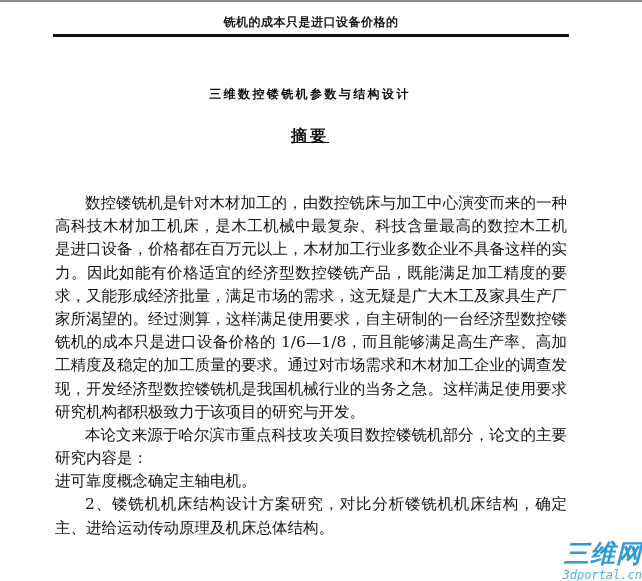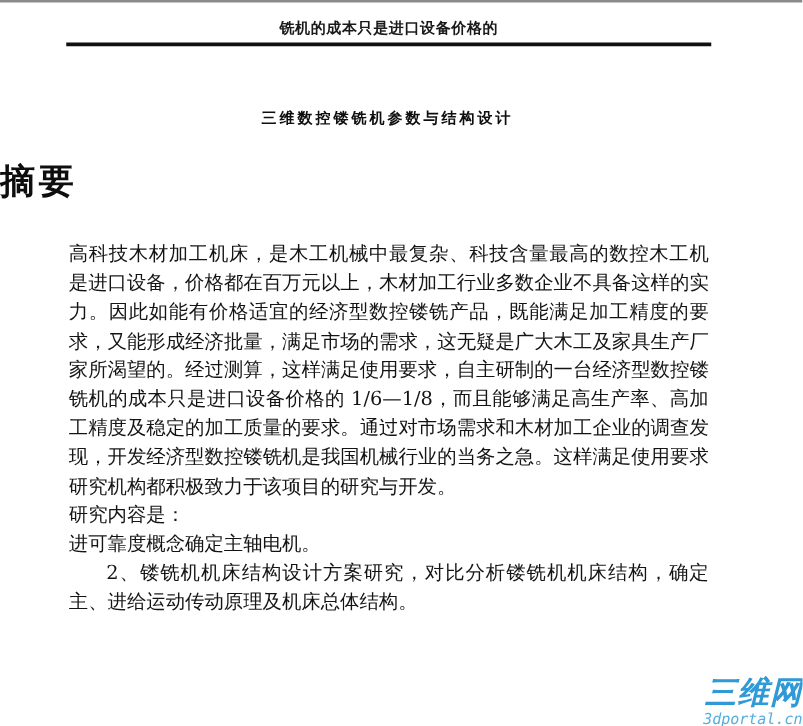--- a/index.html
+++ b/index.html
@@ -45,25 +45,26 @@
       text-align: center;
       font-size: 12px;
       font-weight: bold;
       letter-spacing: 2.4px;
       color: #0e0e0e;
     }
     .section-title {
       position: absolute;
       left: 0; top: 126px;
       width: 620px;
-      text-align: left;
-      font-size: 28px;
+      text-align: center;
+      font-size: 16px;
       font-weight: bold;
       letter-spacing: 3px;
       color: #0e0e0e;
+      text-decoration: underline;
     }
     .body-text {
       position: absolute;
       left: 55px; top: 192px;
       width: 512px;
       font-family: "DejaVu Serif", "Liberation Serif", serif;
       font-size: 15.5px;
       line-height: 23.2px;
       color: #141414;
     }
@@ -110,29 +111,31 @@
 
 <div class="top-border"></div>
 
 <div class="running-header">铣机的成本只是进口设备价格的</div>
 <div class="header-rule"></div>
 
 <h1 class="doc-title" style="margin:0;">三维数控镂铣机参数与结构设计</h1>
 <h2 class="section-title" style="margin:0;">摘要</h2>
 
 <div class="body-text">
+  <span class="body-line indent">数控镂铣机是针对木材加工的，由数控铣床与加工中心演变而来的一种</span>
   <span class="body-line">高科技木材加工机床，是木工机械中最复杂、科技含量最高的数控木工机</span>
   <span class="body-line">是进口设备，价格都在百万元以上，木材加工行业多数企业不具备这样的实</span>
   <span class="body-line">力。因此如能有价格适宜的经济型数控镂铣产品，既能满足加工精度的要</span>
   <span class="body-line">求，又能形成经济批量，满足市场的需求，这无疑是广大木工及家具生产厂</span>
   <span class="body-line">家所渴望的。经过测算，这样满足使用要求，自主研制的一台经济型数控镂</span>
   <span class="body-line">铣机的成本只是进口设备价格的 1/6—1/8，而且能够满足高生产率、高加</span>
   <span class="body-line">工精度及稳定的加工质量的要求。通过对市场需求和木材加工企业的调查发</span>
   <span class="body-line">现，开发经济型数控镂铣机是我国机械行业的当务之急。这样满足使用要求</span>
   <span class="body-line last">研究机构都积极致力于该项目的研究与开发。</span>
+  <span class="body-line indent">本论文来源于哈尔滨市重点科技攻关项目数控镂铣机部分，论文的主要</span>
   <span class="body-line last">研究内容是：</span>
   <span class="body-line last">进可靠度概念确定主轴电机。</span>
   <span class="body-line indent">2、镂铣机机床结构设计方案研究，对比分析镂铣机机床结构，确定</span>
   <span class="body-line last">主、进给运动传动原理及机床总体结构。</span>
 </div>
 
 <div class="watermark">
   <span class="watermark-logo">三维网</span>
   <span class="watermark-url">3dportal.cn</span>
 </div>

